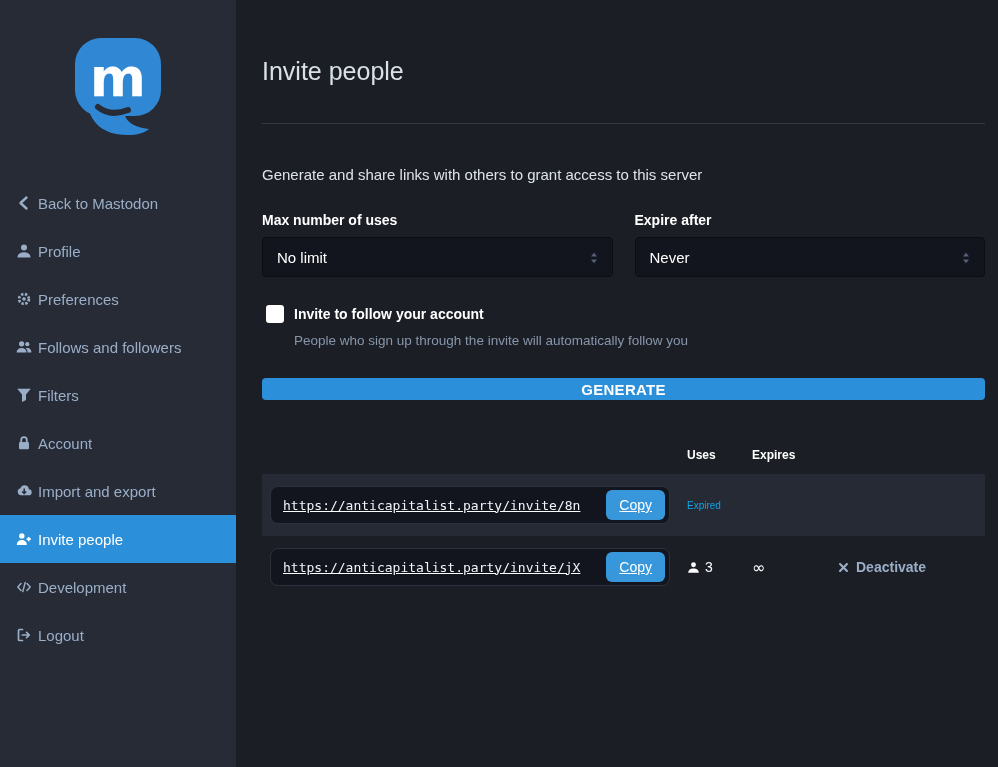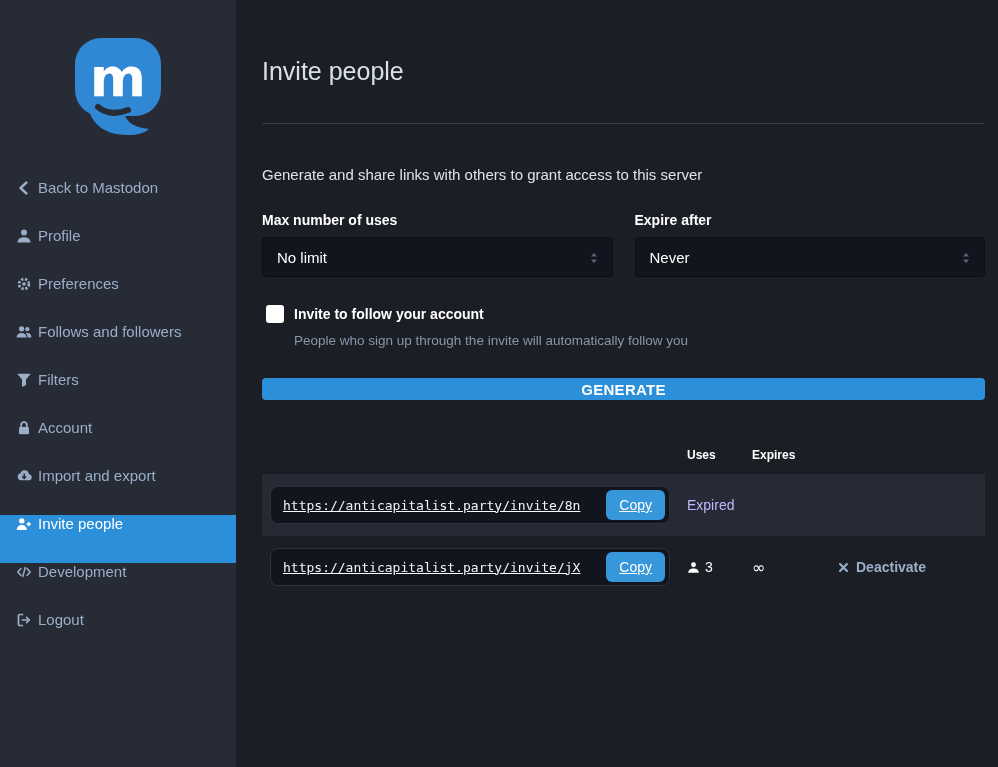--- a/index.html
+++ b/index.html
@@ -12,21 +12,21 @@
   }
   
   .sidebar {
     width: 236px; min-width: 236px; height: 767px;
     background: #262b36;
     display: flex; flex-direction: column;
   }
   .logo-wrap { margin: 38px auto 0; width: 100px; height: 100px; cursor: pointer; }
   .nav { margin-top: 41px; display: flex; flex-direction: column; }
   .nav-item {
-    height: 48px; display: flex; 
+    height: 48px; display: flex; align-items: center;
     padding-left: 15px; cursor: pointer;
     color: #9baec8; font-size: 15px;
   }
   .nav-item .ic {
     width: 17px; height: 17px; display: inline-flex;
     align-items: center; justify-content: center; flex: none;
   }
   .nav-item .ic svg { width: 16px; height: 16px; }
   .nav-item span.lbl { margin-left: 6px; white-space: nowrap; }
   .nav-item.active { background: #2b90d9; color: #ffffff; }
@@ -83,21 +83,21 @@
   .input-copy input {
     flex: 1; min-width: 0; background: transparent; border: none; outline: none;
     color: #f2f5f9; font-family: "DejaVu Sans Mono", monospace; font-size: 13px;
     padding: 0 6px 0 12px;
   }
   .copy-btn {
     flex: none; margin: 3px 4px 3px 0; height: 30px; padding: 0 13px;
     background: #3897db; color: #fff; border: none; border-radius: 6px;
     font-family: "Liberation Sans", sans-serif; font-size: 14px; cursor: pointer;
   }
-  .status-expired { font-size: 14px; color: #c4b5fd; white-space: nowrap; }
+  .status-expired { font-size: 10px; color: #0ea5e9; white-space: nowrap; }
   .uses-count { font-size: 14px; color: #fff; margin-left: 5px; }
   .mini-user { width: 13px; height: 13px; color: #fff; }
   .infinity { font-size: 16px; color: #fff; font-family: "DejaVu Sans", sans-serif; }
   .deactivate { display: flex; align-items: center; color: #9baec8; cursor: pointer; }
   .deactivate .x-ic { width: 11px; height: 11px; margin-right: 7px; }
   .deactivate .d-lbl { font-size: 14px; font-weight: 600; }
 </style>
 </head>
 <body>
 

